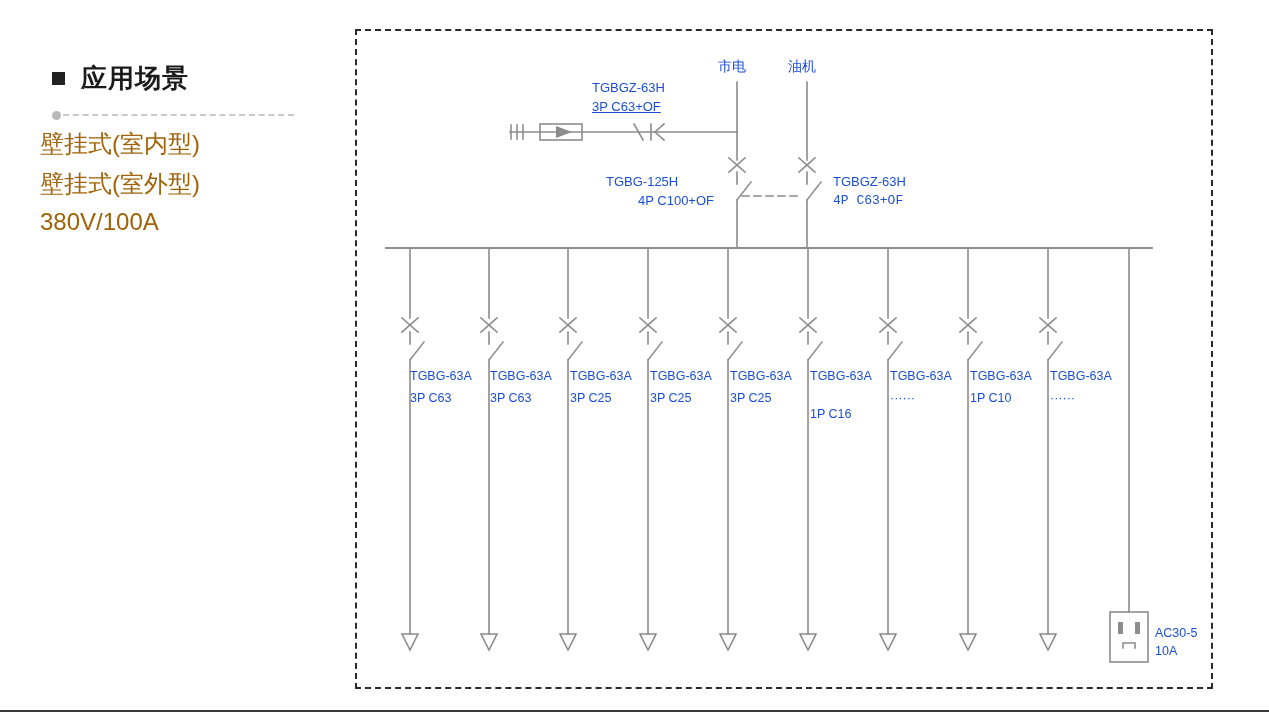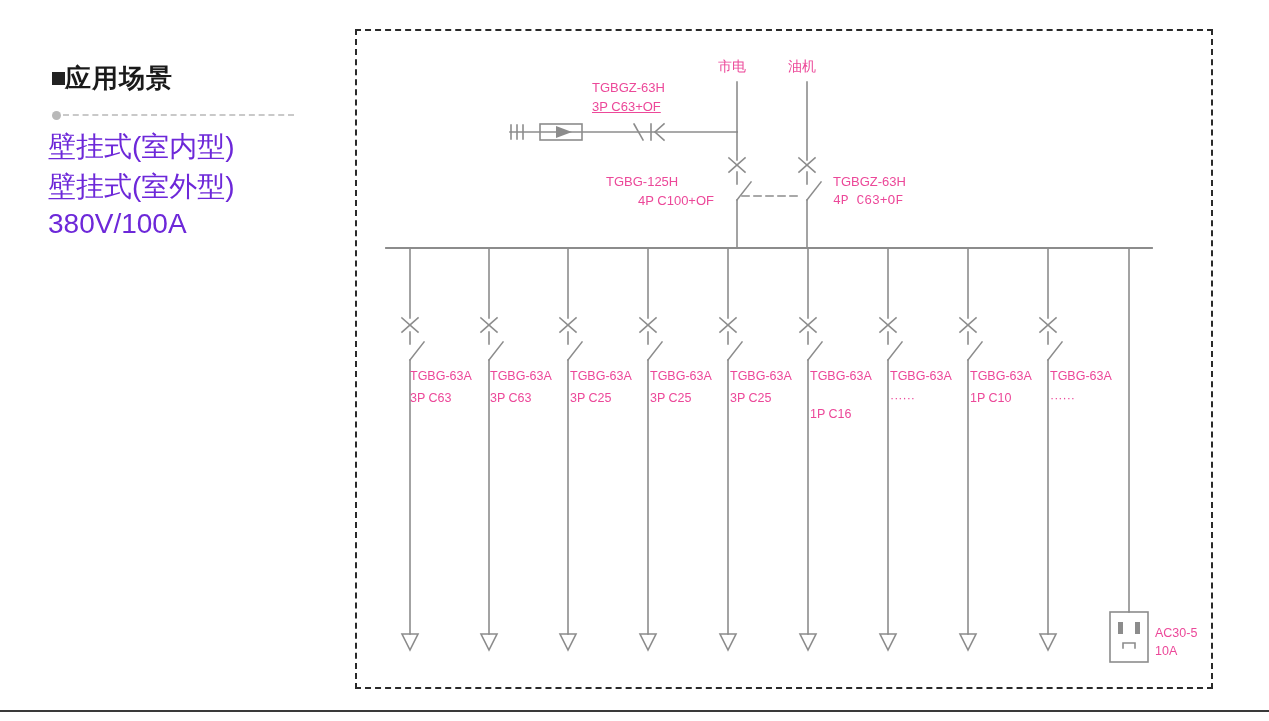--- a/index.html
+++ b/index.html
@@ -24,21 +24,21 @@
     top: 0;
     width: 330px;
     height: 721px;
   }
   #section-heading {
     position: absolute;
     left: 52px;
     top: 61px;
     display: flex;
     align-items: center;
-    gap: 0;
+    gap: 16px;
   }
   #section-heading .bullet-square {
     width: 13px;
     height: 13px;
     background: #222222;
     display: inline-block;
   }
   #section-heading .heading-text {
     font-size: 26px;
     font-weight: bold;
@@ -62,23 +62,23 @@
     flex: 0 0 auto;
   }
   #divider .dash-line {
     flex: 1 1 auto;
     height: 0;
     border-top: 2px dashed #c9c9c9;
     margin-left: 2px;
   }
   .spec-line {
     position: absolute;
-    left: 48px;
-    font-size: 28px;
-    color: #6d28d9;
+    left: 40px;
+    font-size: 24px;
+    color: #a16207;
     white-space: nowrap;
   }
   #spec-0 { top: 128px; }
   #spec-1 { top: 168px; }
   #spec-2 { top: 208px; }
 
   
   #diagram-frame {
     position: absolute;
     left: 355px;
@@ -91,21 +91,21 @@
   #diagram-canvas {
     position: absolute;
     left: 0;
     top: 0;
     width: 1269px;
     height: 721px;
   }
   .dlabel {
     position: absolute;
     font-size: 13px;
-    color: #ec4899;
+    color: #1d4ed8;
     white-space: nowrap;
     line-height: 16px;
   }
   .dlabel.small {
     font-size: 12.5px;
   }
   .dlabel.cjk {
     font-size: 14px;
   }
   #bottom-rule {

